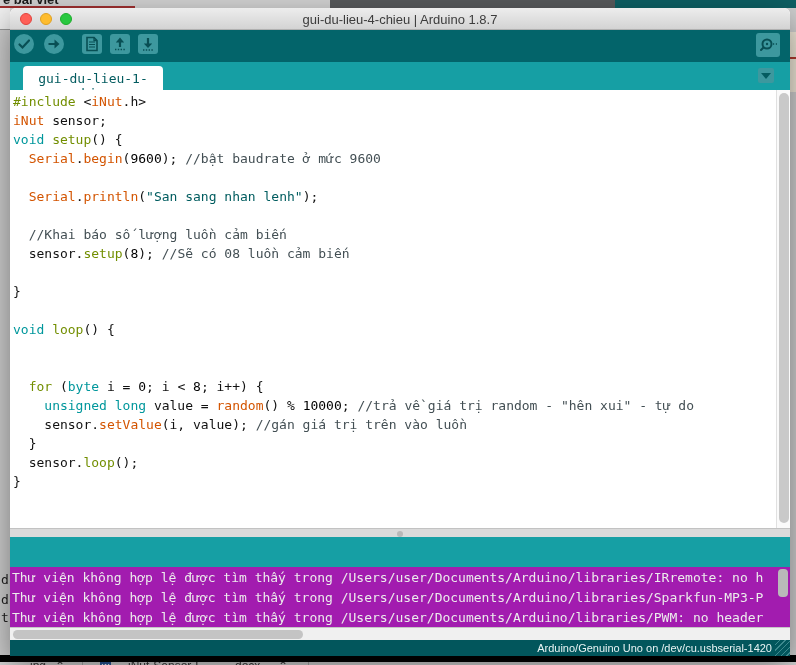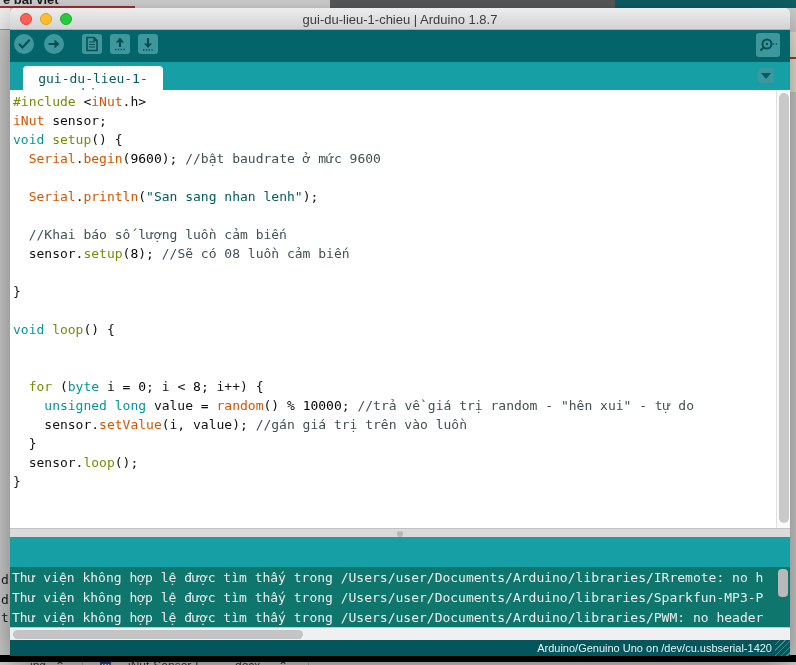--- a/index.html
+++ b/index.html
@@ -69,21 +69,21 @@
   .p { color:#111; }
 
   #ed-scroll { position:absolute; right:0; top:0; width:14px; height:438px; background:#fafafa; border-left:1px solid #e0e0e0; }
   #ed-thumb { position:absolute; left:2px; top:3px; width:10px; height:430px; background:#c9c9c9; border-radius:5px; }
 
   #divider { left:0; top:520px; width:780px; height:9px; background:#dadada; border-top:1px solid #c2c2c2; }
   #divider .dot { position:absolute; left:387px; top:2px; width:6px; height:6px; background:#b8b8b8; border-radius:50%; }
 
   #status-strip { left:0; top:529px; width:780px; height:30px; background:#169fa4; }
 
-  #console { left:0; top:559px; width:780px; height:60px; background:#0f766e; overflow:hidden; }
+  #console { left:0; top:559px; width:780px; height:60px; background:#a21caf; overflow:hidden; }
   #console-text { position:absolute; left:2px; top:1px; font-family:"DejaVu Sans Mono", monospace;
      font-size:13px; line-height:20px; color:#ececec; white-space:pre; }
   #con-thumb { position:absolute; right:2px; top:2px; width:10px; height:28px; background:#b9b9b9; border-radius:4px; }
 
   #hscroll { left:0; top:619px; width:780px; height:13px; background:#f0f0f0; border-top:1px solid #c6c6c6; }
   #hthumb { position:absolute; left:3px; top:2px; width:290px; height:9px; background:#c4c4c4; border-radius:5px; }
 
   #statusbar { left:0; top:632px; width:780px; height:16px; background:#02565c; }
   #status-text { right:18px; top:2px; font-size:11px; color:#e8f4f4; }
   #grip { position:absolute; right:0; top:0; width:15px; height:16px;
@@ -120,21 +120,21 @@
   <div class="sh-txt" style="left:278px">⌃</div>
   <div class="sh-div" style="left:308px"></div>
 </div>
 
 <div class="abs" id="win">
 
   <div class="abs" id="titlebar">
     <div class="light" id="light-close"></div>
     <div class="light" id="light-min"></div>
     <div class="light" id="light-zoom"></div>
-    <div class="abs" id="title-text">gui-du-lieu-1-chieu | Arduino 1.8.7</div>
+    <div class="abs" id="title-text">gui-du-lieu-4-chieu | Arduino 1.8.7</div>
   </div>
 
   <div class="abs" id="toolbar">
     <div class="tb-round" id="btn-verify" title="">
       <svg class="tb-ic" width="20" height="20" viewBox="0 0 20 20">
         <path d="M5.5 10.5 l3 3 l6.5-7" stroke="#084f54" stroke-width="2.2" fill="none" stroke-linecap="round"></path>
       </svg>
     </div>
     <div class="tb-round" id="btn-upload">
       <svg class="tb-ic" width="20" height="20" viewBox="0 0 20 20">

